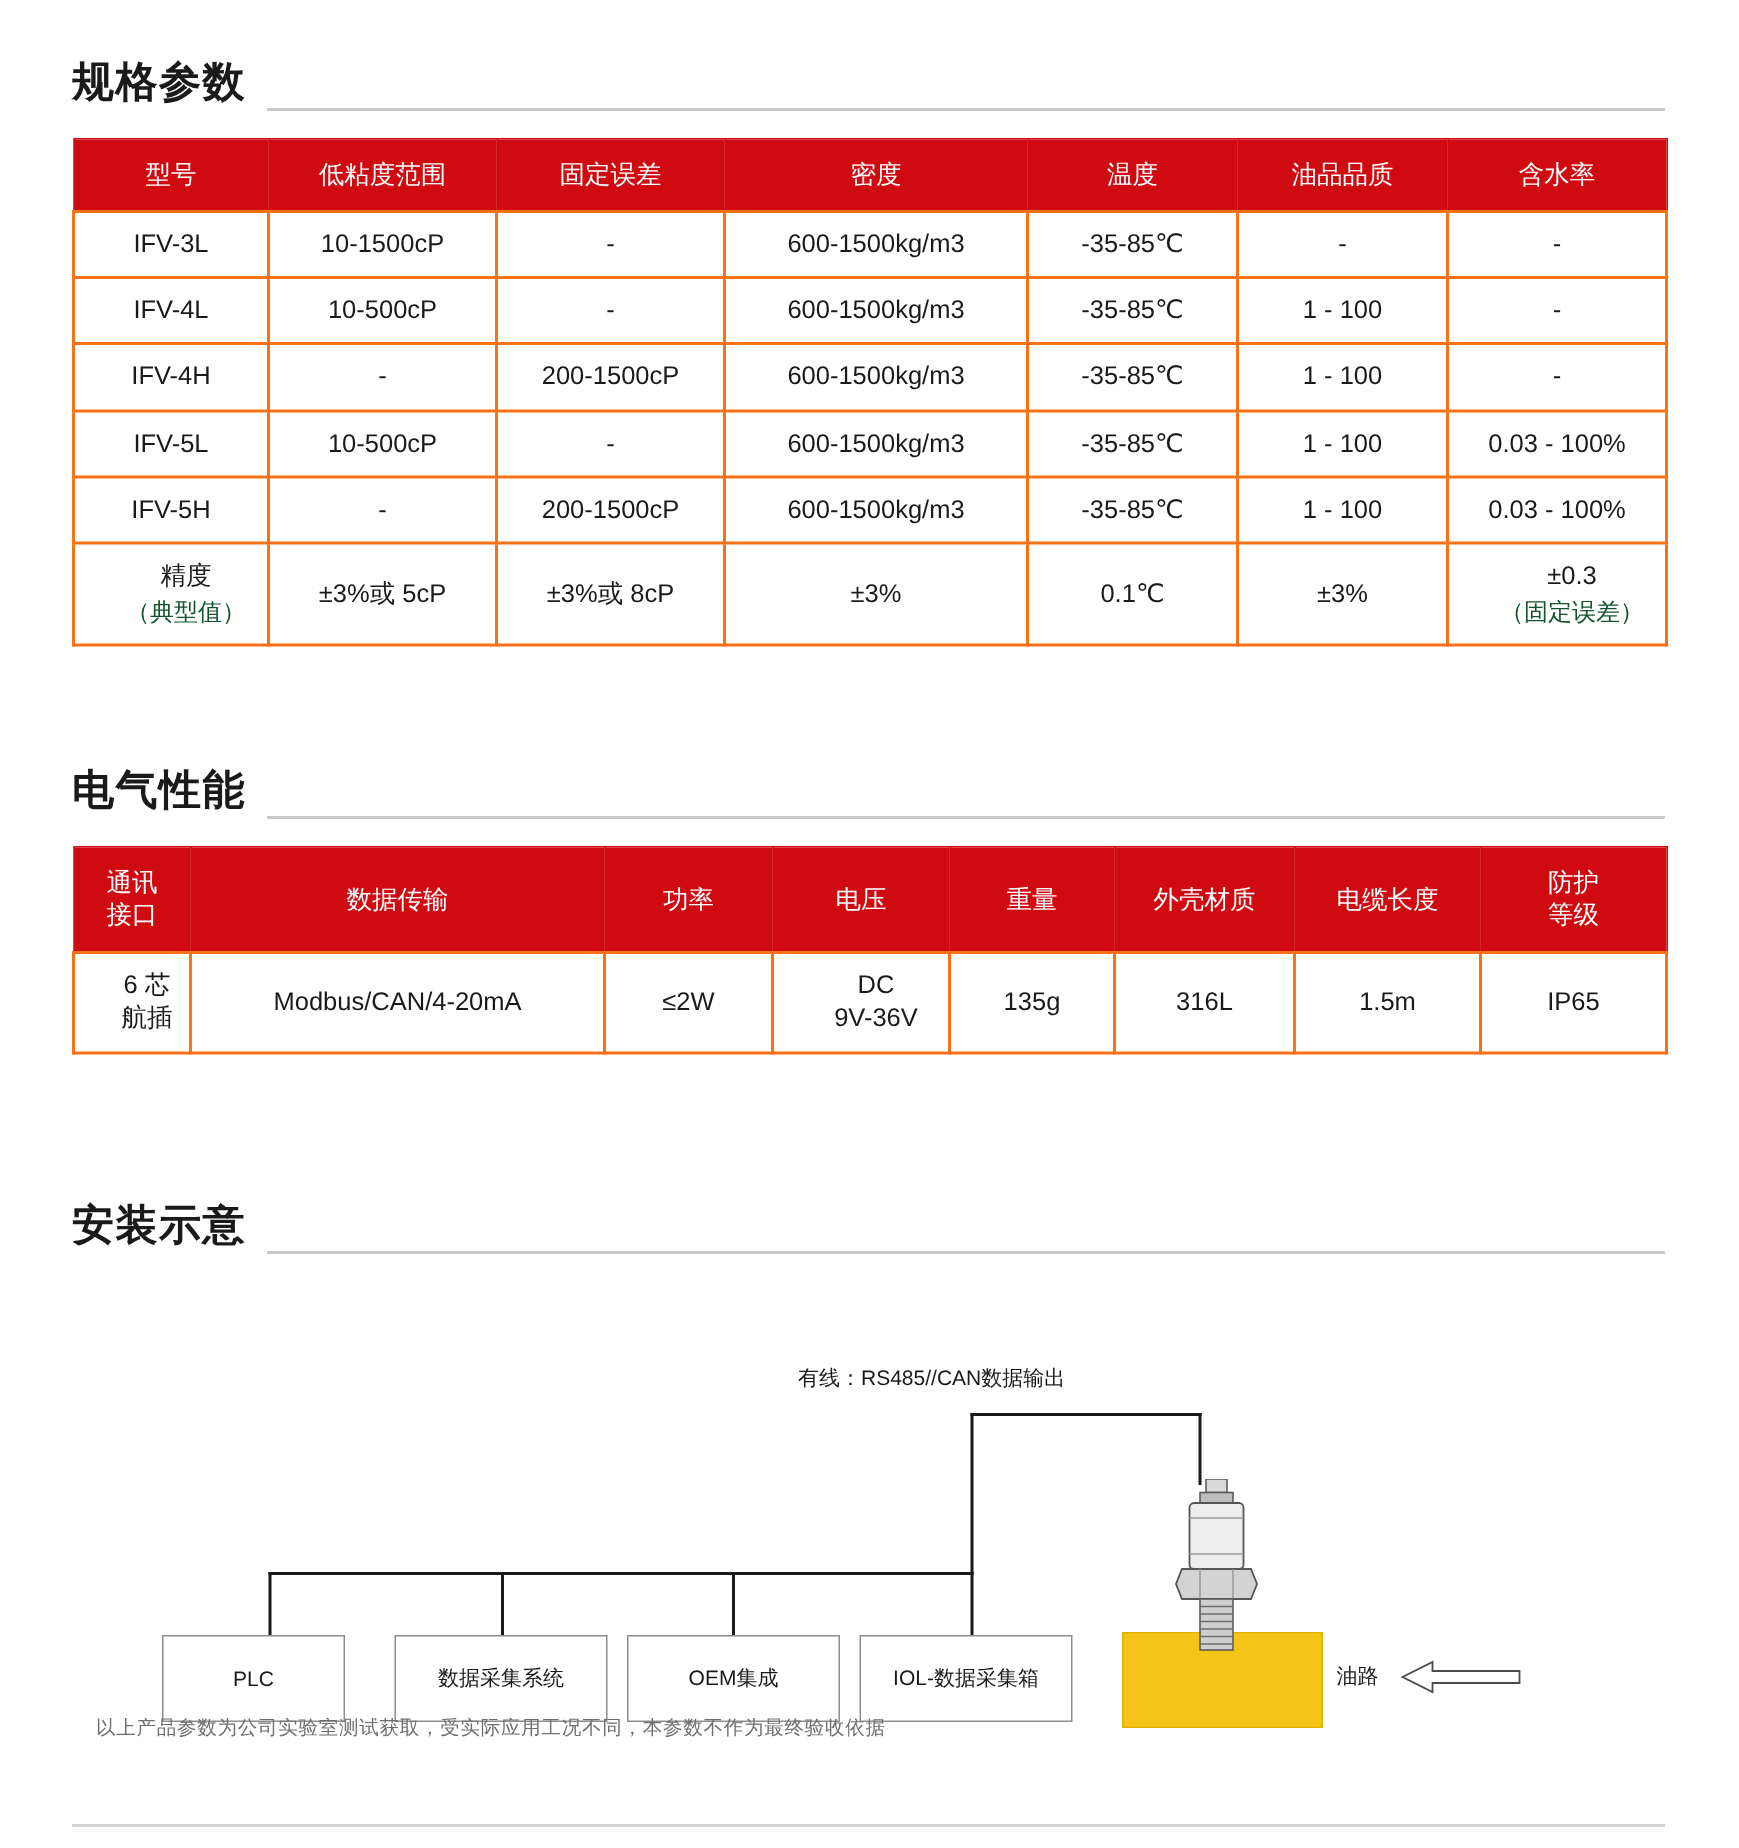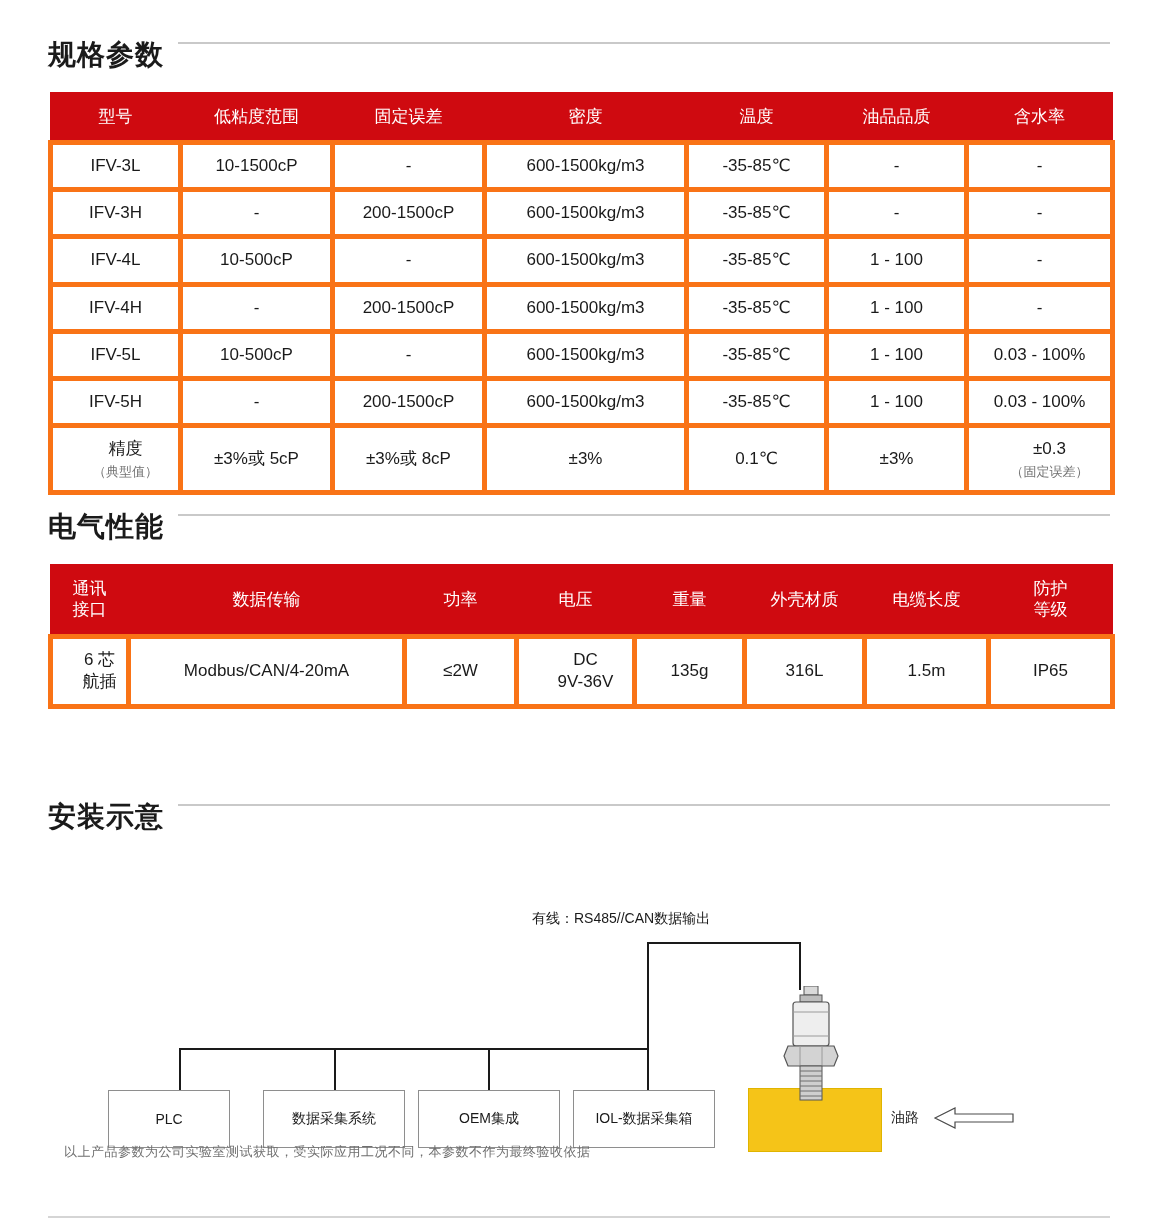--- a/index.html
+++ b/index.html
@@ -18,21 +18,21 @@
   .page {
     position: relative;
     width: 1159px;
     height: 1232px;
     box-sizing: border-box;
   }
 
   
   .section-head {
     display: flex;
-    align-items: flex-start;
+    align-items: flex-end;
     gap: 14px;
   }
   .section-head .title {
     font-size: 28px;
     font-weight: bold;
     letter-spacing: 1px;
     color: #1a1a1a;
     white-space: nowrap;
   }
   .section-head .rule {
@@ -53,32 +53,32 @@
     color: #ffffff;
     font-size: 17px;
     font-weight: normal;
     border: 1px solid #cf0a10;
     padding: 13px 0;
     text-align: center;
     line-height: 1.25;
     margin-top: 44px;
   }
   table.spec td {
-    border: 5px solid #f97316;
+    border: 2px solid #f97316;
     padding: 10px 4px;
     font-size: 17px;
     text-align: center;
     color: #1a1a1a;
     line-height: 1.3;
     background: #ffffff;
   }
   table.spec td .sub {
     display: block;
-    font-size: 13px;
-    color: #737373;
+    font-size: 16px;
+    color: #14532d;
     margin-top: 2px;
   }
   table.spec td.two-line {
     line-height: 1.35;
     padding-left: 24px;
   }
 
   
   #spec-section { position: absolute; left: 48px; top: 36px; width: 1062px; }
   #spec-table-wrap { margin-top: 18px; }
@@ -184,29 +184,20 @@
             <th>温度</th>
             <th>油品品质</th>
             <th>含水率</th>
           </tr>
         </thead>
         <tbody>
           <tr>
             <td>IFV-3L</td>
             <td>10-1500cP</td>
             <td>-</td>
-            <td>600-1500kg/m3</td>
-            <td>-35-85℃</td>
-            <td>-</td>
-            <td>-</td>
-          </tr>
-          <tr>
-            <td>IFV-3H</td>
-            <td>-</td>
-            <td>200-1500cP</td>
             <td>600-1500kg/m3</td>
             <td>-35-85℃</td>
             <td>-</td>
             <td>-</td>
           </tr>
           <tr>
             <td>IFV-4L</td>
             <td>10-500cP</td>
             <td>-</td>
             <td>600-1500kg/m3</td>

